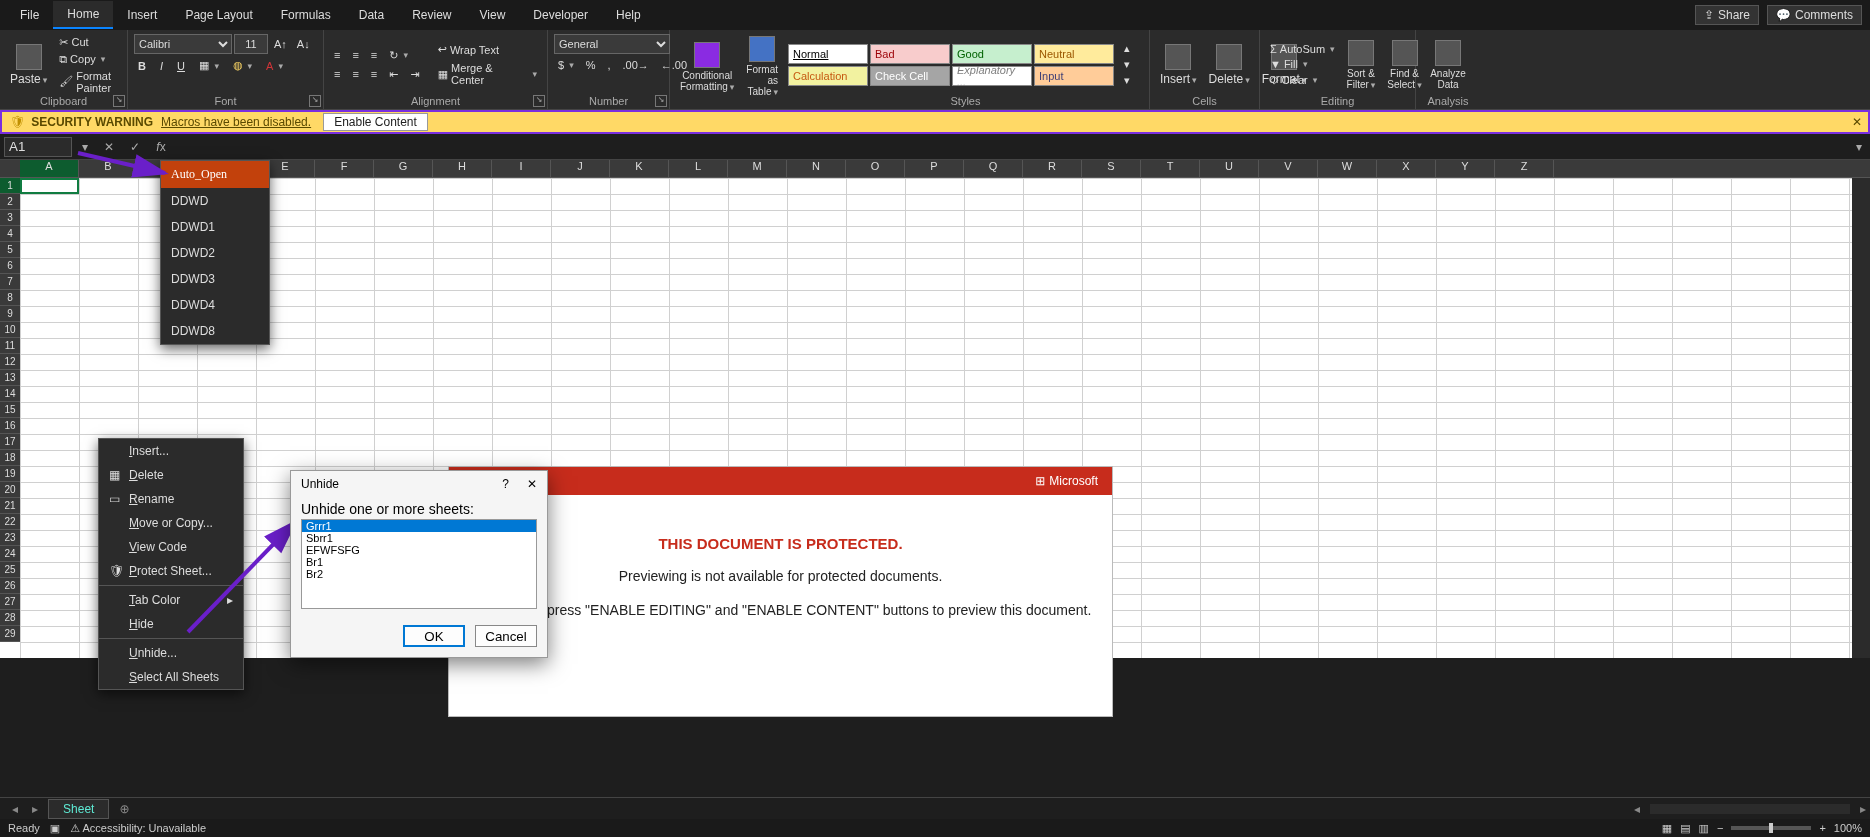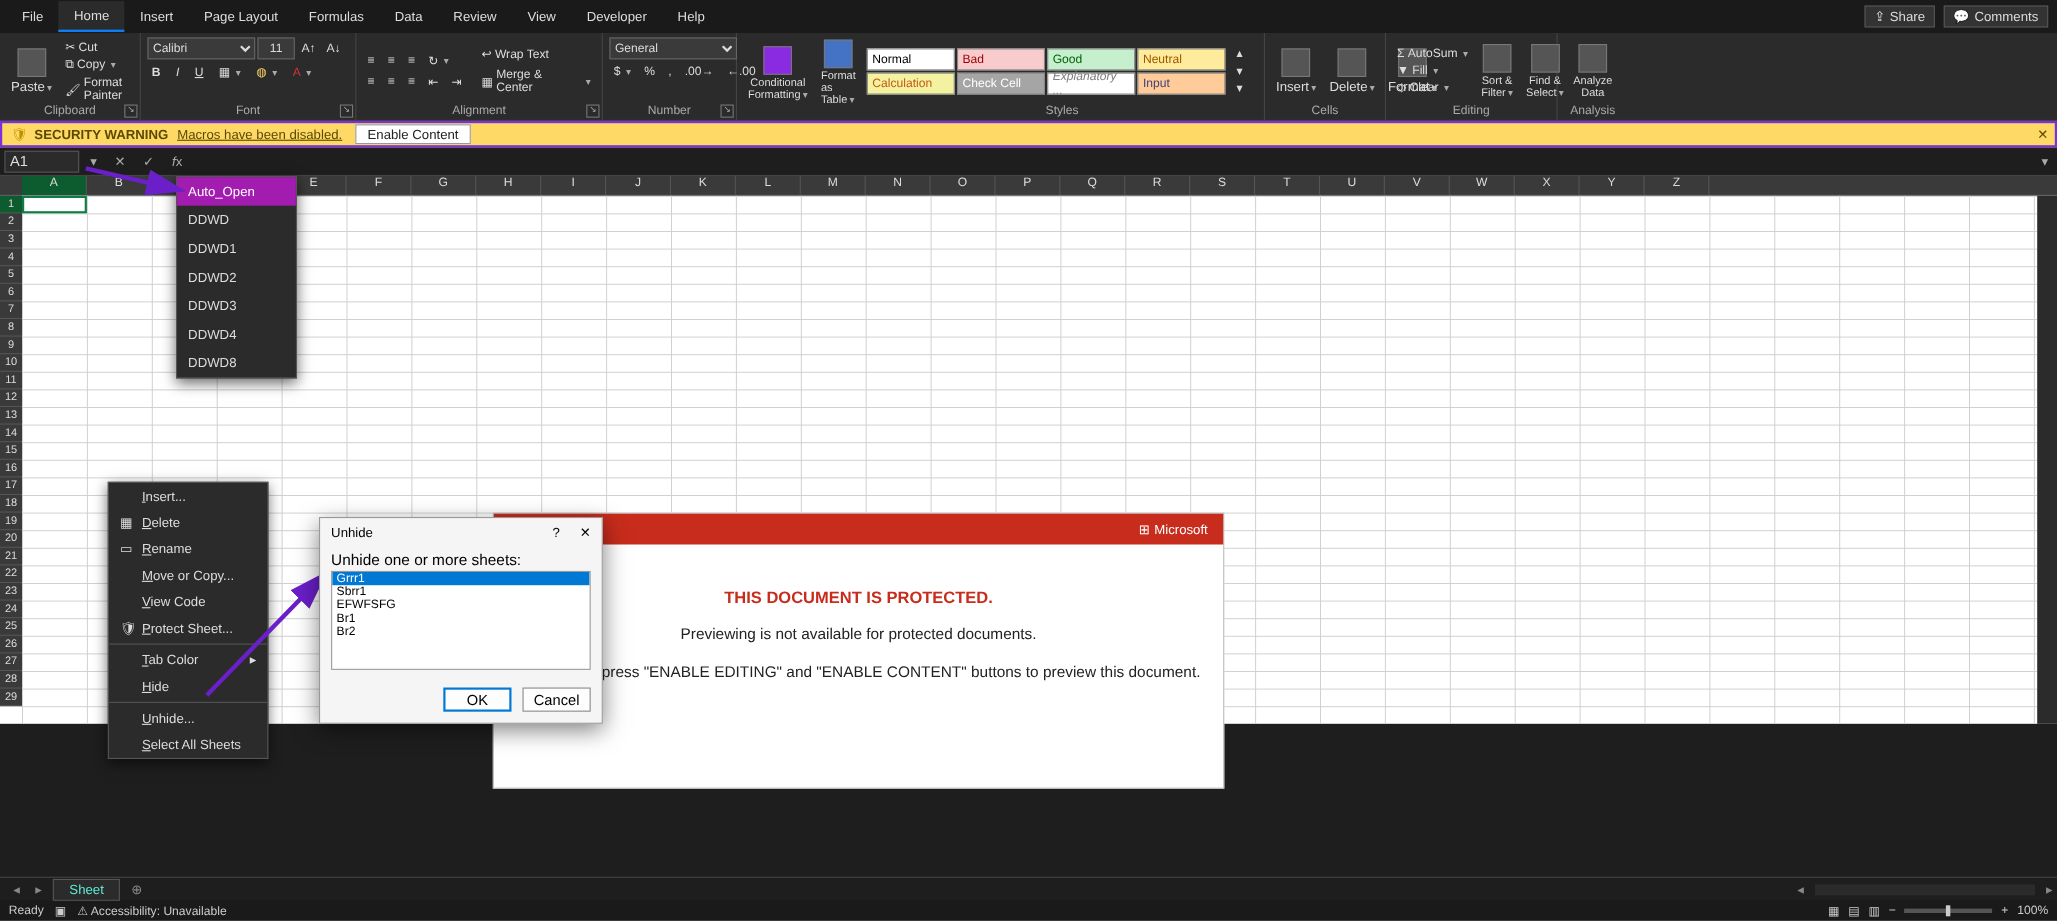--- a/index.html
+++ b/index.html
@@ -42,21 +42,21 @@
 .row-headers { position:absolute; left:0; top:0; width:20px; background:#3a3a3a;}
 .row-head { height:16px; border-bottom:1px solid #555; color:#ddd; text-align:center; font-size:10px; line-height:16px; cursor:pointer;}
 .row-head.sel { background:#0d5c2f; }
 .cells { position:absolute; left:20px; top:0; right:18px; height:100%; }
 .cell-grid-bg { position:absolute; inset:0; background-image: linear-gradient(to right, #d0d0d0 1px, transparent 1px), linear-gradient(to bottom, #d0d0d0 1px, transparent 1px); background-size: 59px 16px; }
 .active-cell { position:absolute; left:0; top:0; width:59px; height:16px; border:2px solid #107c41; background:#fff; }
 .vscroll { position:absolute; right:0; top:0; width:18px; bottom:0; background:#2b2b2b; }
 
 .dropdown { position:absolute; left:160px; top:160px; background:#2b2b2b; border:1px solid #555; width:110px; box-shadow:0 4px 12px rgba(0,0,0,.6); z-index:5;}
 .dropdown .item { padding:6px 10px; color:#ddd; cursor:pointer;}
-.dropdown .item.sel { background:#a21caf; color:#fff;}
+.dropdown .item.sel { background:#c2410c; color:#fff;font-family:Liberation Serif, serif;}
 
 .ctx-menu { position:absolute; left:98px; top:438px; background:#2b2b2b; border:1px solid #555; width:146px; box-shadow:0 4px 12px rgba(0,0,0,.6); z-index:5;}
 .ctx-menu .mitem { padding:5px 10px; color:#ddd; display:flex; align-items:center; gap:6px; cursor:pointer;}
 .ctx-menu .sep { height:1px; background:#555; margin:2px 0;}
 
 .unhide-dialog { position:absolute; left:290px; top:470px; width:258px; background:#f5f5f5; border:1px solid #999; box-shadow:0 6px 20px rgba(0,0,0,.5); z-index:10; color:#000;}
 .unhide-dialog .title-bar { display:flex; align-items:center; padding:6px 10px;}
 .unhide-dialog .title-bar .spacer { flex:1; }
 .unhide-dialog .body { padding:4px 10px 10px; }
 .unhide-dialog .listbox { border:1px solid #999; height:90px; background:#fff; font-size:11px; overflow:hidden;}
@@ -218,29 +218,29 @@
   </div>
 
   <div class="group" style="width:112px;border-right:none">
     <div class="content">
       <div class="big-btn">
           <span class="ico" style="background:#8a2be2"></span>
           <span class="dd-arrow" style="text-align:center;font-size:10px">Conditional Formatting</span>
         </div>
       <div class="big-btn">
           <span class="ico" style="background:#4472c4"></span>
-          <span class="dd-arrow" style="text-align:left;font-size:10px">Format as Table</span>
+          <span class="dd-arrow" style="text-align:right;font-size:10px">Format as Table</span>
         </div>
     </div>
   </div>
 
   <div class="group" style="width:368px">
     <div class="content">
       <div class="style-grid" id="styles-grid">
-          <div class="style-box" style="background: rgb(255, 255, 255); color: rgb(0, 0, 0);">Normal</div>
+          <div class="style-box" style="background: rgb(255, 255, 255); color: rgb(0, 0, 0); text-decoration: underline;">Normal</div>
           <div class="style-box" style="background: rgb(248, 204, 204); color: rgb(156, 0, 6);">Bad</div>
           <div class="style-box" style="background: rgb(198, 239, 206); color: rgb(0, 97, 0);">Good</div>
           <div class="style-box" style="background: rgb(255, 235, 156); color: rgb(156, 87, 0);">Neutral</div>
           <div class="style-box" style="background: rgb(242, 242, 160); color: rgb(198, 89, 17);">Calculation</div>
           <div class="style-box" style="background: rgb(165, 165, 165); color: rgb(255, 255, 255);">Check Cell</div>
           <div class="style-box" style="background: rgb(255, 255, 255); color: rgb(127, 127, 127); font-style: italic;">Explanatory ...</div>
           <div class="style-box" style="background: rgb(255, 204, 153); color: rgb(63, 63, 118);">Input</div>
         </div>
       <div style="display:flex;flex-direction:column;gap:1px;margin-left:2px">
         <span class="small-btn">▴</span>

